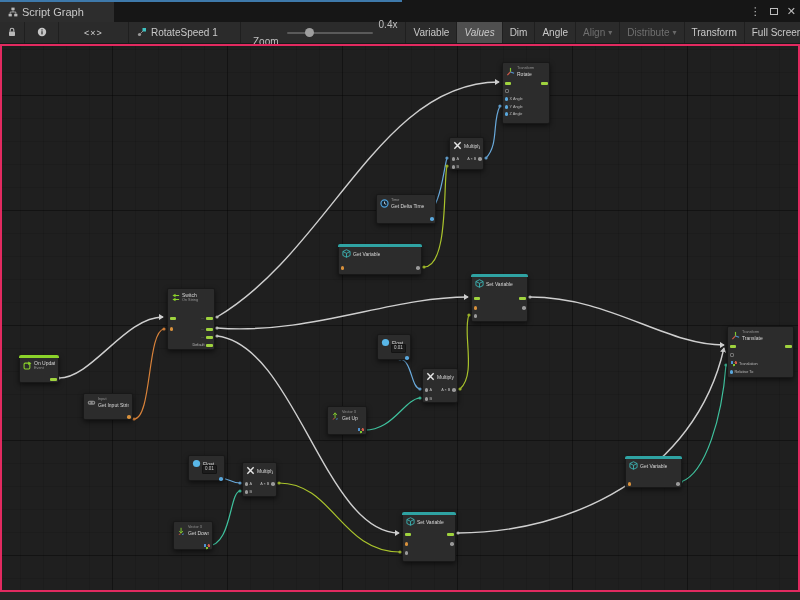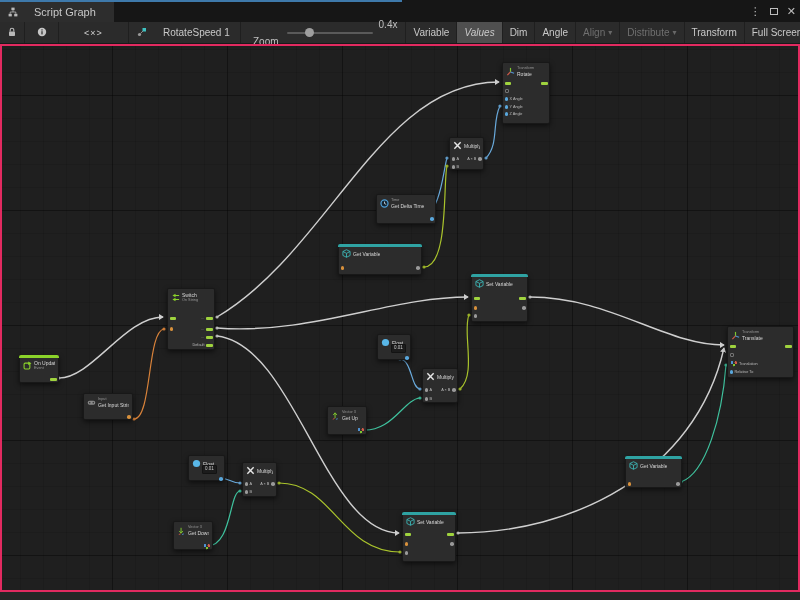--- a/index.html
+++ b/index.html
@@ -4,34 +4,34 @@
 <style>
   html,body{margin:0;padding:0;background:#282828;}
   *{box-sizing:border-box;}
   .win{position:relative;width:800px;height:600px;background:#282828;overflow:hidden;
        font-family:"Liberation Sans",sans-serif;-webkit-font-smoothing:antialiased;}
 
   
   .titlebar{position:absolute;top:0;left:0;width:800px;height:22px;background:#161616;}
   .blueline{position:absolute;top:0;left:0;width:402px;height:2px;background:#3e79ab;}
   .tab{position:absolute;top:2px;left:0;height:20px;width:114px;background:#2d2d2d;
-       display:flex;align-items:center;gap:16px;padding:7px 8px;color:#c8c8c8;font-size:11px;}
+       display:flex;align-items:center;gap:4px;padding:7px 8px;color:#c8c8c8;font-size:11px;}
   .ticon{display:flex;}
   .wctrls{position:absolute;right:4px;top:0;height:22px;display:flex;align-items:center;gap:9px;color:#bdbdbd;}
   .wc{font-size:11px;cursor:default;line-height:1;}
   .maxbox{width:8px;height:7px;border:1px solid #bdbdbd;}
 
   
   .toolbar{position:absolute;top:22px;left:0;width:800px;height:22px;background:#2b2b2b;
            display:flex;align-items:stretch;color:#c8c8c8;font-size:10px;border-bottom:1px solid #1a1a1a;}
   .tibtn{display:flex;align-items:center;justify-content:center;border-right:1px solid #1f1f1f;padding:0 6px;}
   .tibtn.w1{width:25px;}
   .tibtn.w2{width:34px;}
   .tibtn.wide{width:70px;font-size:9px;color:#cfcfcf;letter-spacing:1px;}
-  .chip{display:flex;align-items:center;gap:16px;padding:0 8px;border-right:1px solid #1f1f1f;width:112px;}
+  .chip{display:flex;align-items:center;gap:4px;padding:0 8px;border-right:1px solid #1f1f1f;width:112px;}
   .zlabel{display:flex;align-items:center;padding:18px 4px 0 12px;color:#c0c0c0;}
   .zslider{position:relative;width:86px;margin:0 4px;display:flex;align-items:center;}
   .ztrack{position:absolute;left:0;right:0;top:10px;height:2px;background:#5a5a5a;border-radius:1px;}
   .zhandle{position:absolute;left:22%;top:6px;width:9px;height:9px;border-radius:50%;background:#9e9e9e;}
   .zval{display:flex;align-items:center;padding:0 8px 16px 2px;color:#c0c0c0;}
   .tbuttons{display:flex;margin-left:auto;flex:1;min-width:0;overflow:hidden;}
   .tbtn{display:flex;align-items:center;white-space:nowrap;padding:0 7px;border-left:1px solid #1f1f1f;color:#c9c9c9;}
   .tbtn.active{background:#4f4f4f;font-style:italic;}
   .tbtn.disabled{color:#6f6f6f;}
   .tbtn.has-caret::after{content:"▾";font-size:8px;margin-left:3px;opacity:.9;}

